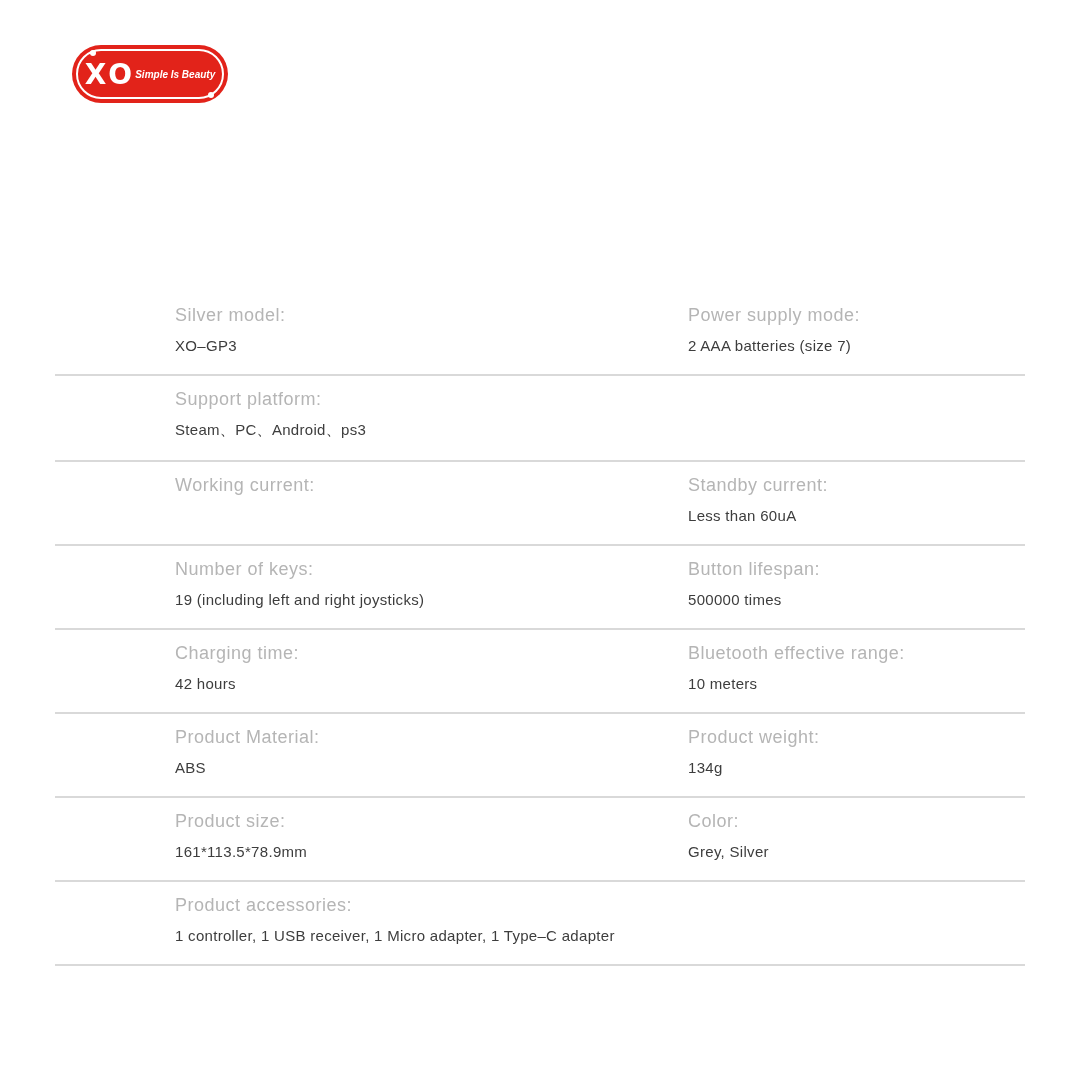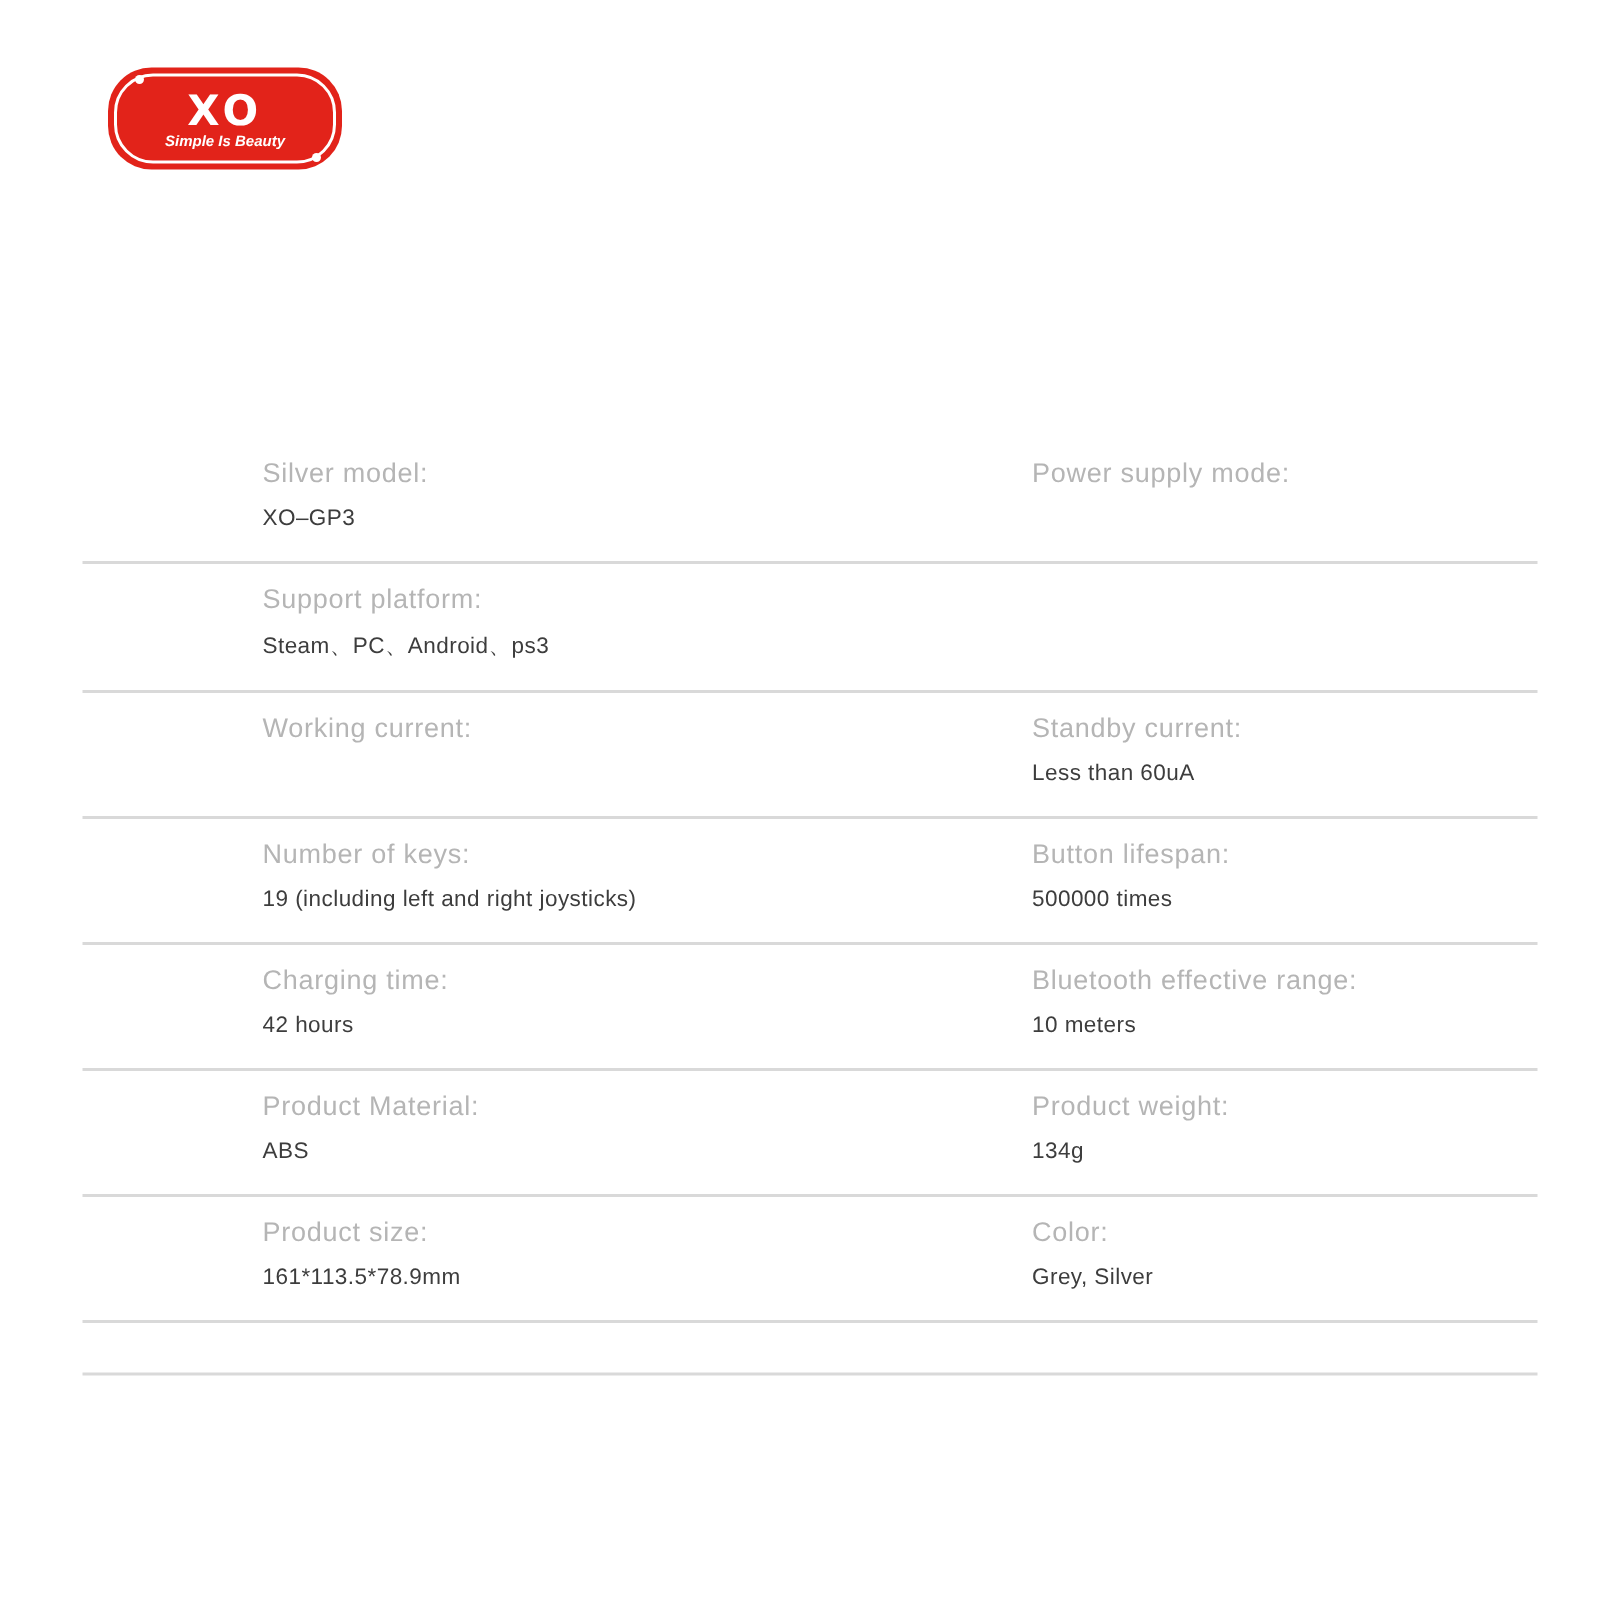--- a/index.html
+++ b/index.html
@@ -8,24 +8,24 @@
     width: 1080px; height: 1080px;
     font-family: "Liberation Sans", sans-serif;
     position: relative;
     overflow: hidden;
   }
   .page { width: 1080px; height: 1080px; position: relative; }
 
   
   .logo {
     position: absolute; top: 45px; left: 72px;
-    width: 156px; height: 68px;
+    width: 156px; height: 58px;
     background: #e2231a;
     border-radius: 29px;
-    display: flex; flex-direction: column;
+    display: flex; flex-direction: row;
     align-items: center; justify-content: center;
   }
   .logo-ring {
     position: absolute; inset: 4px;
     border: 2px solid #ffffff;
     border-radius: 26px;
     pointer-events: none;
   }
   .logo-brand {
     color: #ffffff;
@@ -105,20 +105,21 @@
 
   <div class="specs">
 
     <div class="spec-row">
       <div class="spec-cell">
         <div class="spec-label">Silver model:</div>
         <div class="spec-value">XO–GP3</div>
       </div>
       <div class="spec-cell">
         <div class="spec-label">Power supply mode:</div>
+        <div class="spec-value">2 AAA batteries (size 7)</div>
       </div>
     </div>
 
     <div class="spec-row">
       <div class="spec-cell">
         <div class="spec-label">Support platform:</div>
         <div class="spec-value">Steam、PC、Android、ps3</div>
       </div>
     </div>
 
@@ -170,17 +171,21 @@
         <div class="spec-label">Product size:</div>
         <div class="spec-value">161*113.5*78.9mm</div>
       </div>
       <div class="spec-cell">
         <div class="spec-label">Color:</div>
         <div class="spec-value">Grey, Silver</div>
       </div>
     </div>
 
     <div class="spec-row">
+      <div class="spec-cell">
+        <div class="spec-label">Product accessories:</div>
+        <div class="spec-value">1 controller, 1 USB receiver, 1 Micro adapter, 1 Type–C adapter</div>
+      </div>
       <div class="spec-cell"></div>
     </div>
 
   </div>
 </div>
 
 </body></html>

